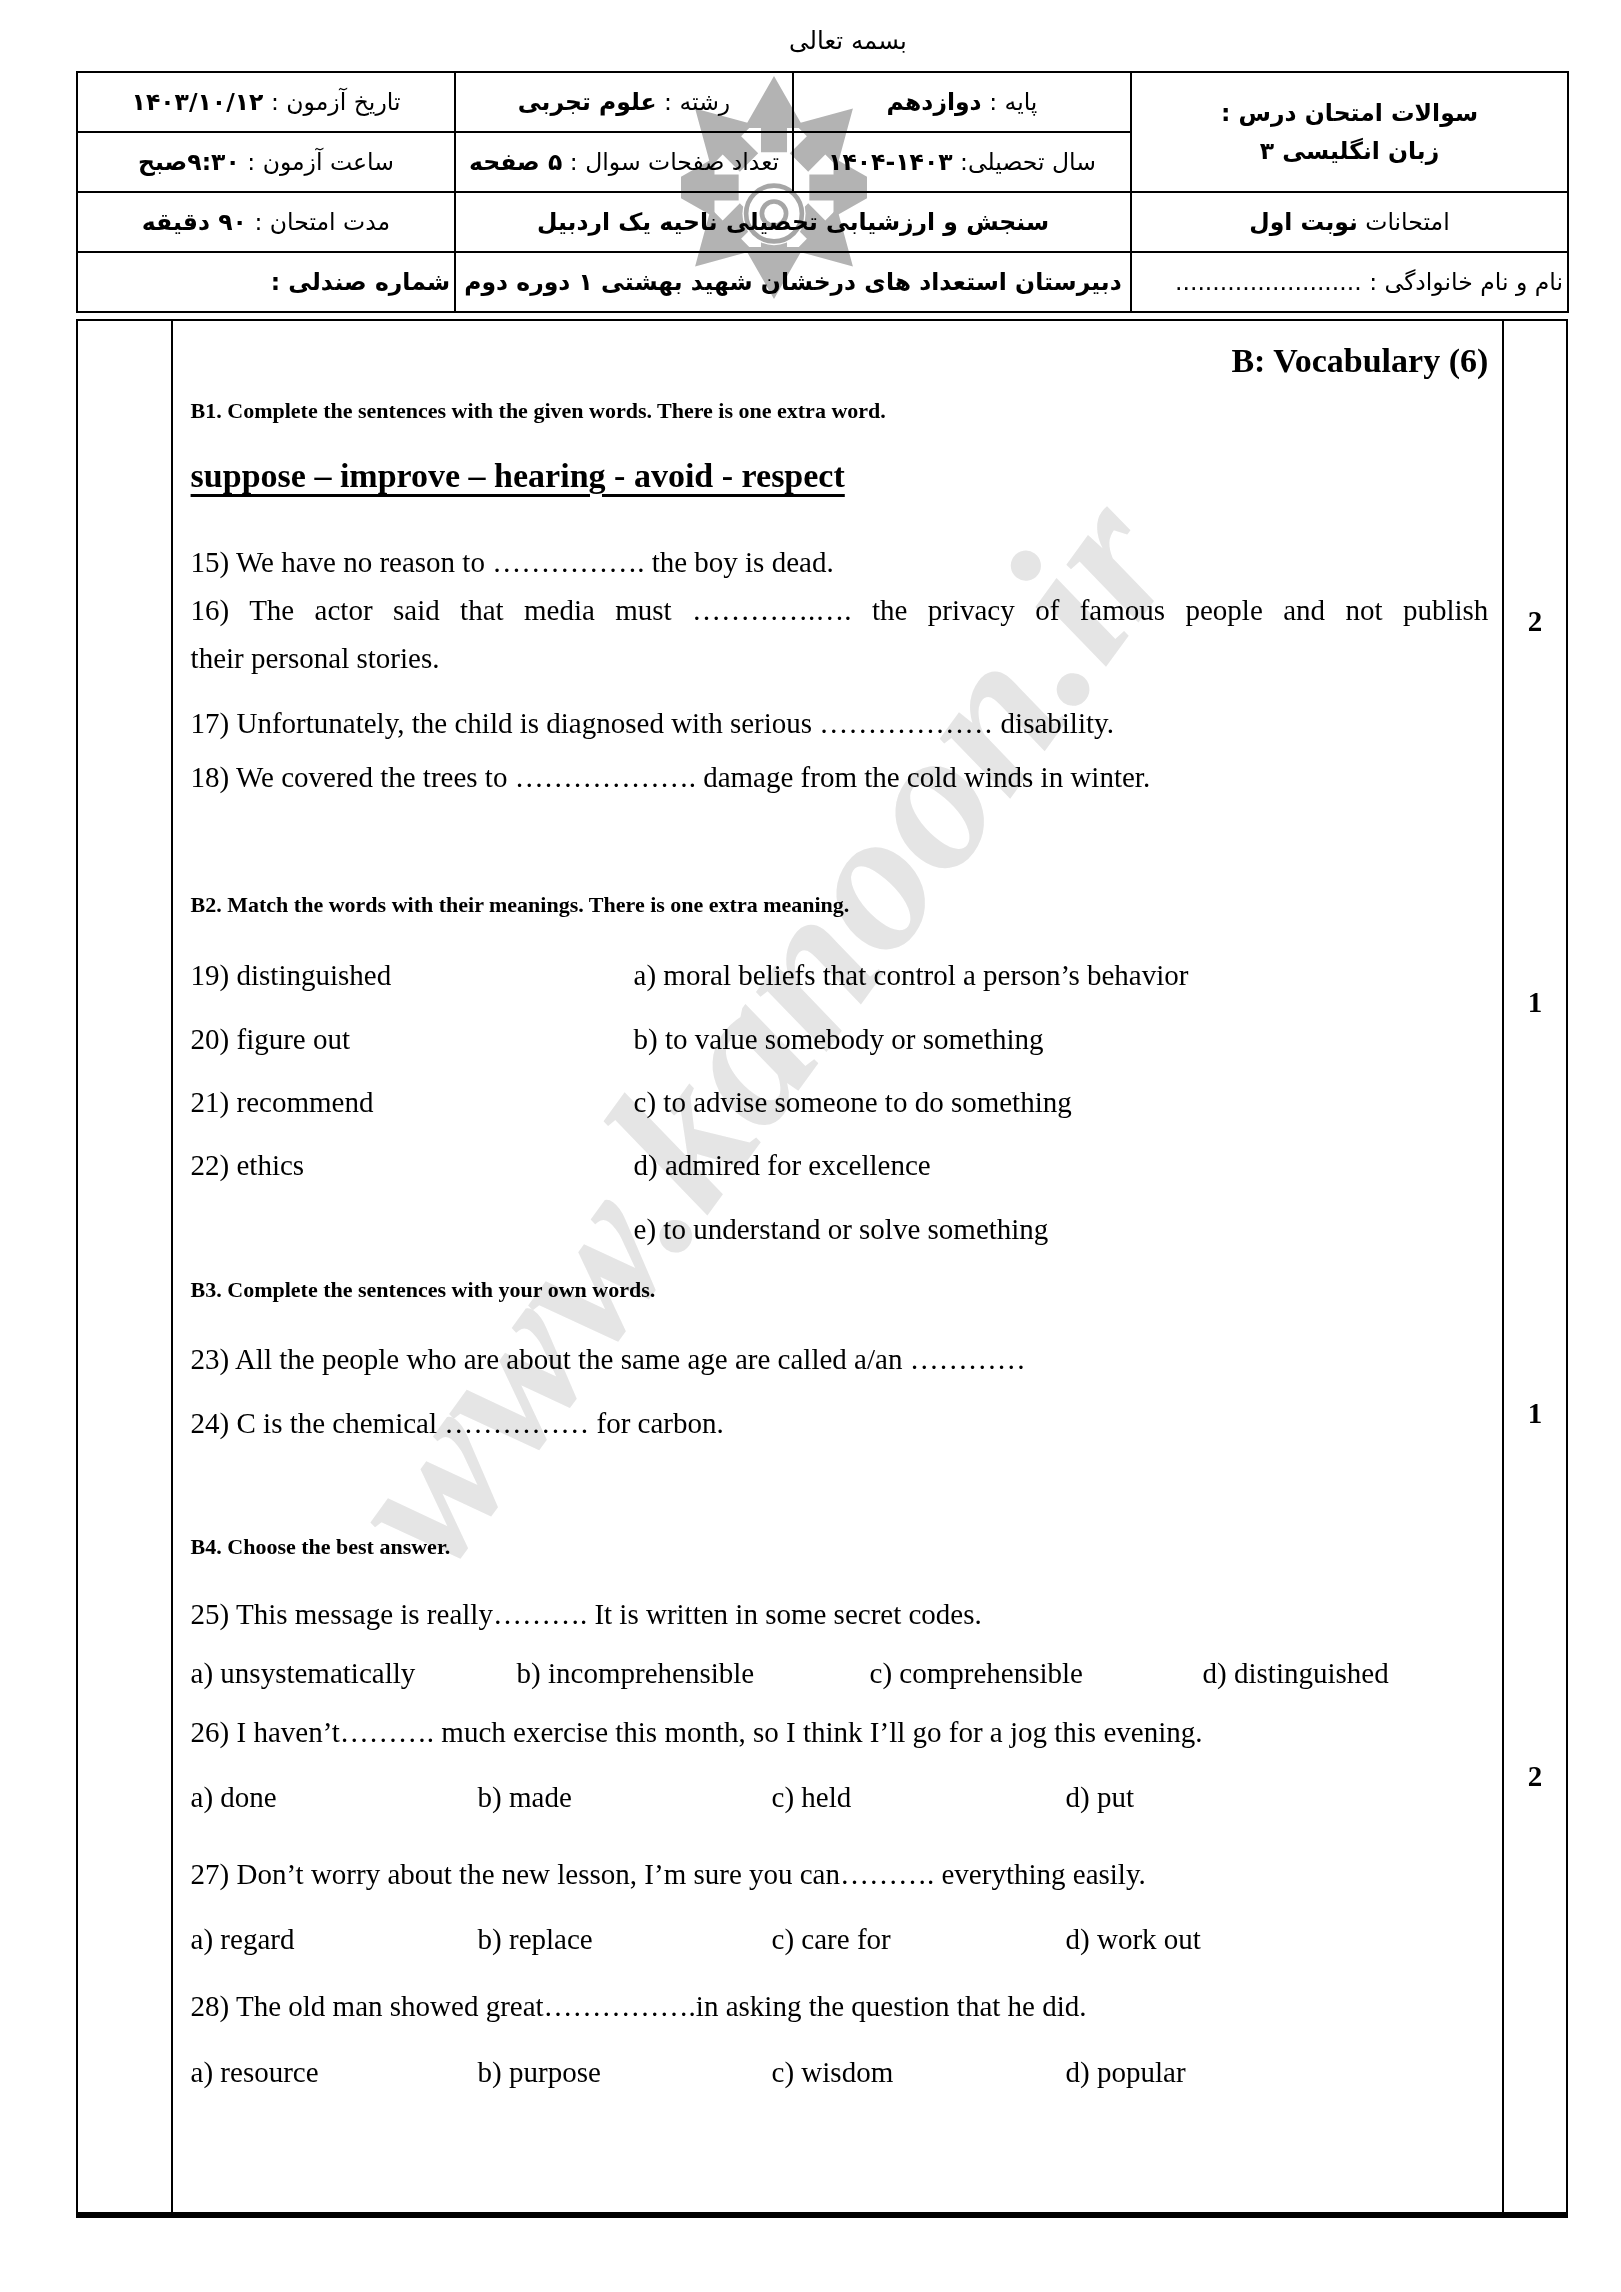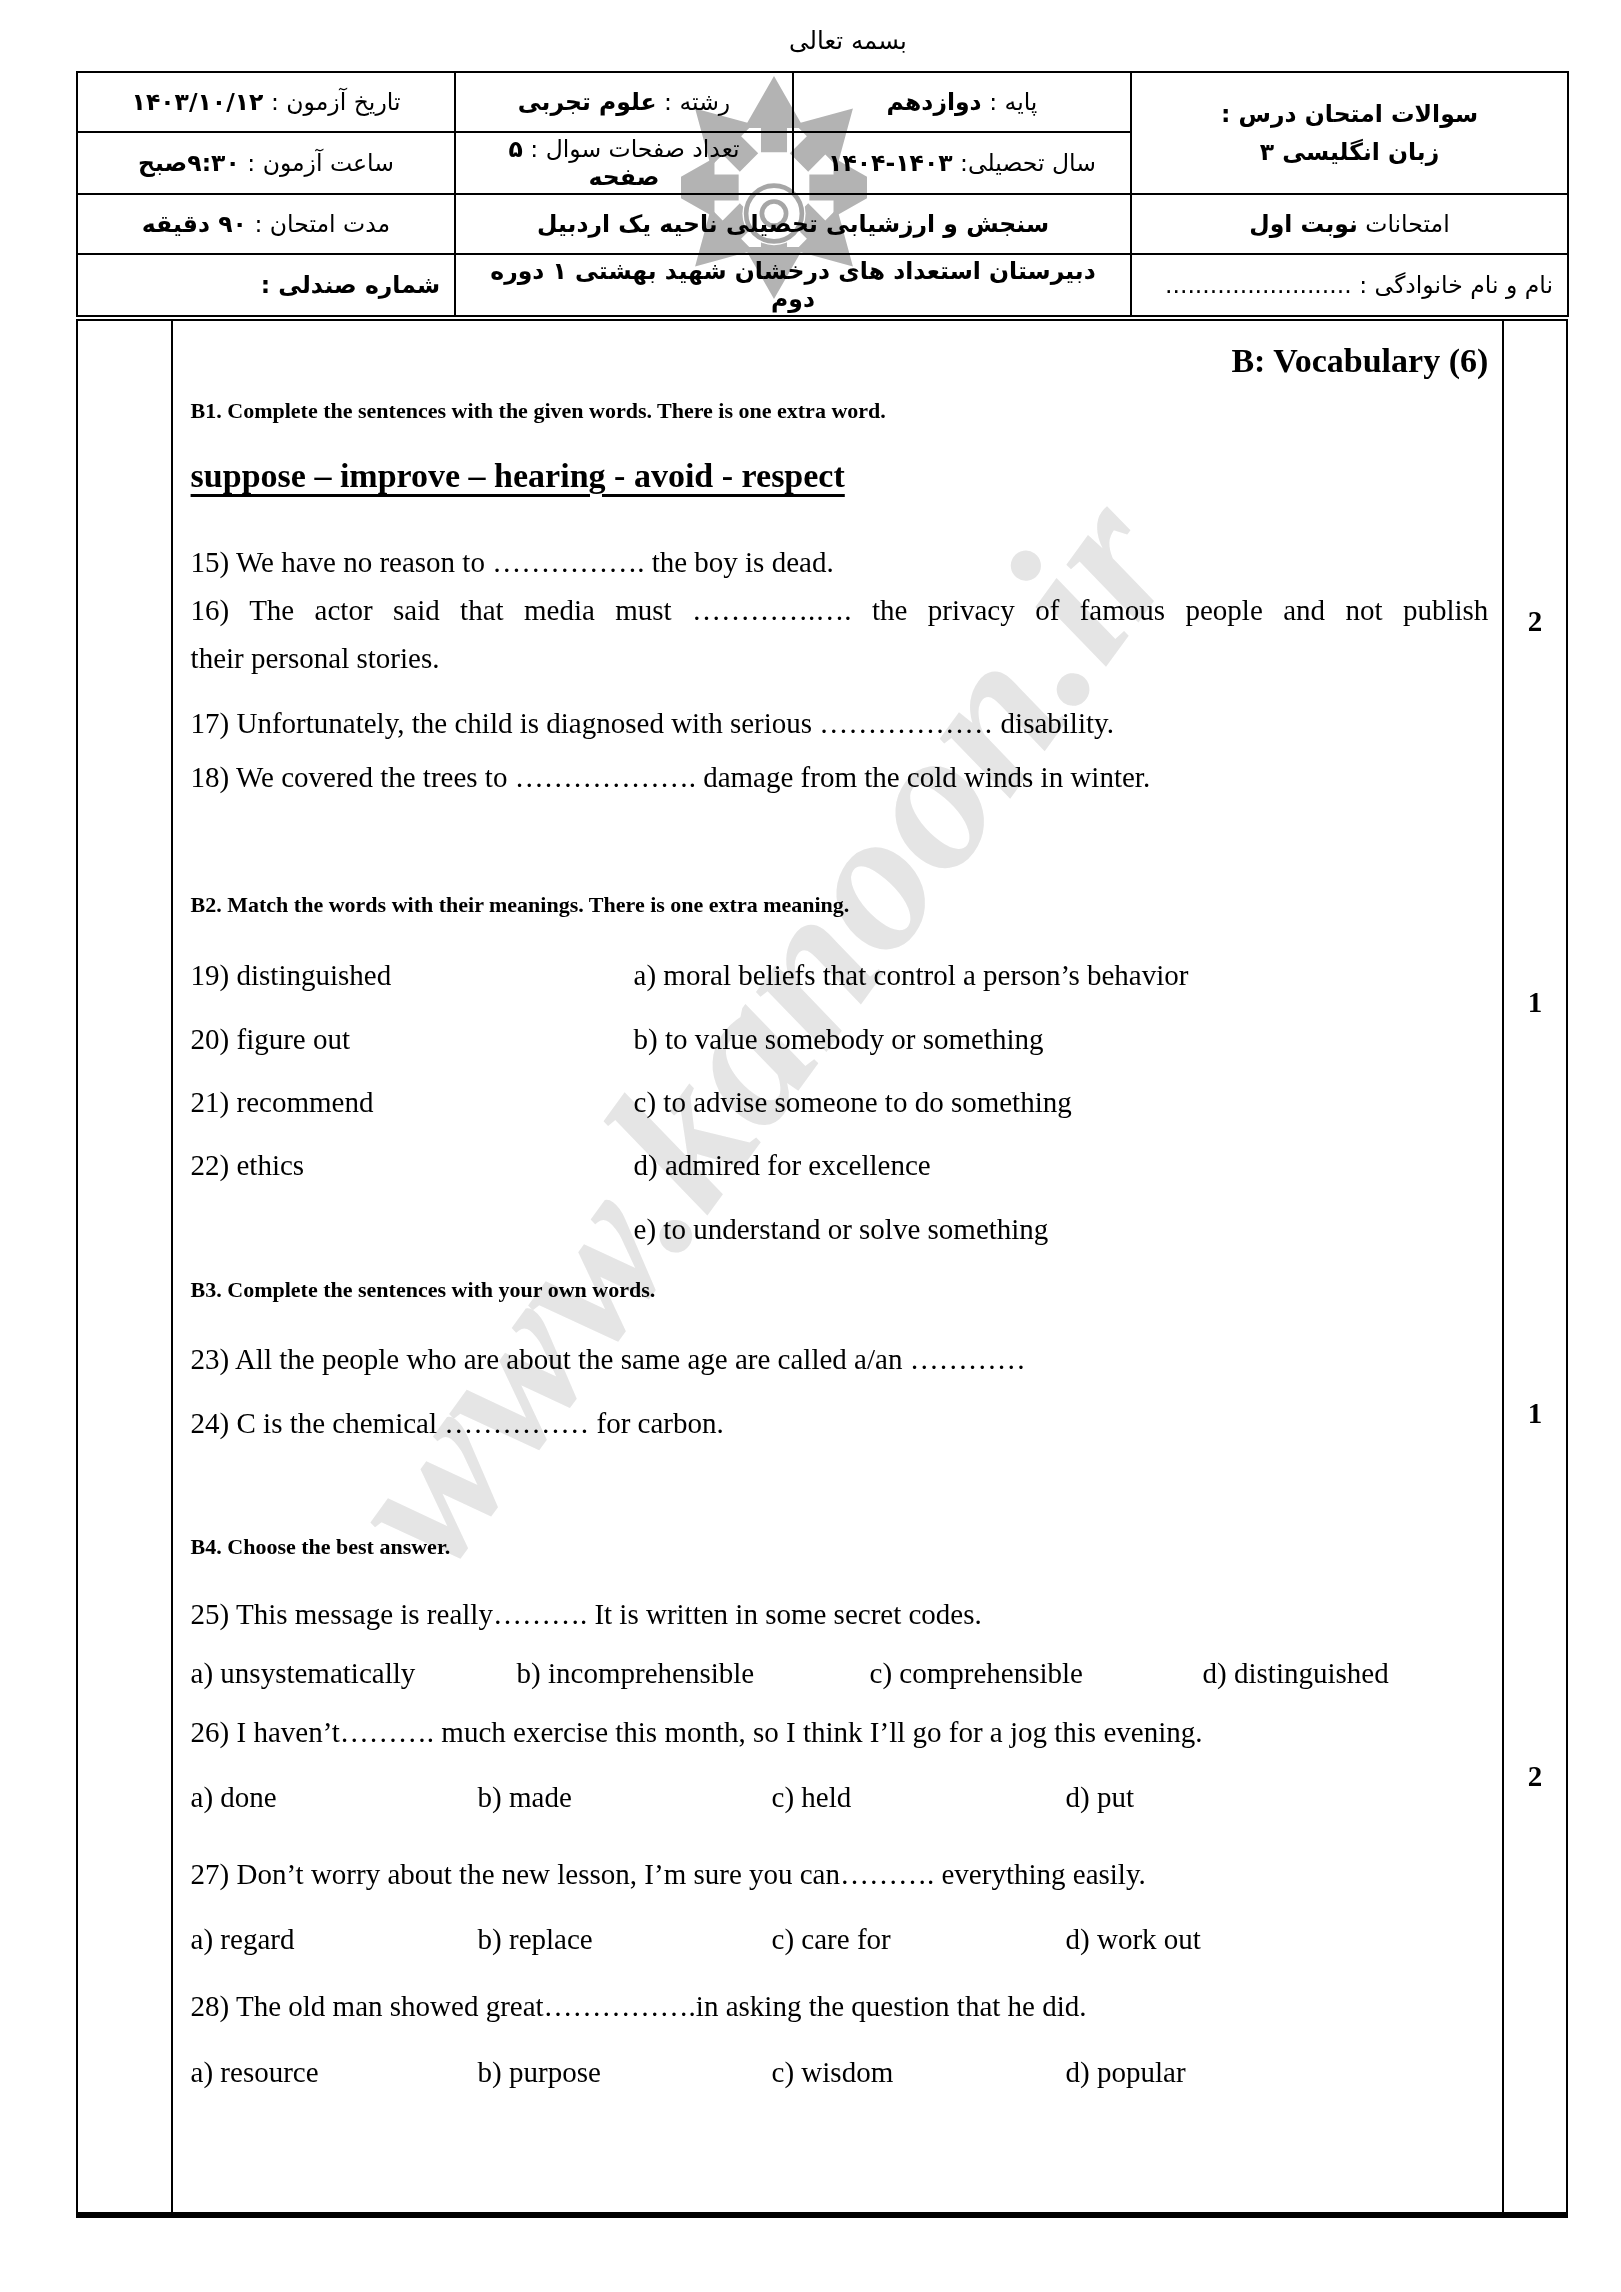--- a/index.html
+++ b/index.html
@@ -14,21 +14,21 @@
   
   #watermark{position:absolute;left:-59px;top:902px;width:1686px;height:294px;
     transform:rotate(-54deg);transform-origin:center;
     font-size:201px;font-style:italic;font-weight:bold;color:#c9c9c9;opacity:.48;
     text-align:center;white-space:nowrap;z-index:0;}
   #kanoon-logo{position:absolute;left:681px;top:74px;width:186px;height:227px;z-index:0;}
   
   #header-table{position:absolute;left:76px;top:71px;width:1492px;border-collapse:collapse;
     direction:rtl;table-layout:fixed;z-index:2;font-size:23.5px;}
   #header-table td{border:2px solid #000;text-align:center;vertical-align:middle;
-    padding:2px 14px;height:54px;background:transparent;}
+    padding:2px 4px;height:54px;background:transparent;}
   #header-table{border:2.9px solid #000;}
   .b{font-weight:bold;}
   .cell-right{text-align:right !important;}
   
   #content-box{position:absolute;left:76px;top:319px;width:1492px;height:1899px;
     border:2px solid #000;border-bottom:6.9px solid #000;box-sizing:border-box;
     display:flex;flex-direction:row;z-index:1;background:transparent;}
   #left-col{width:93px;border-left:0;border-right:2px solid #000;}
   #main-col{flex:1;position:relative;}
   #marks-col{width:62px;border-left:2px solid #000;position:relative;}

